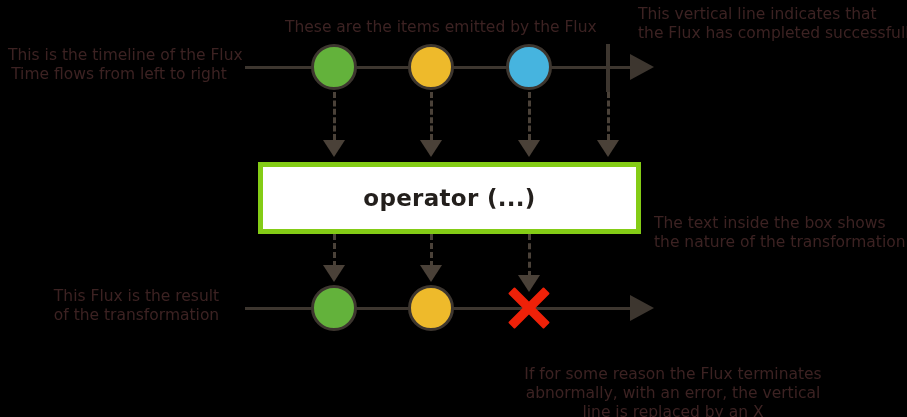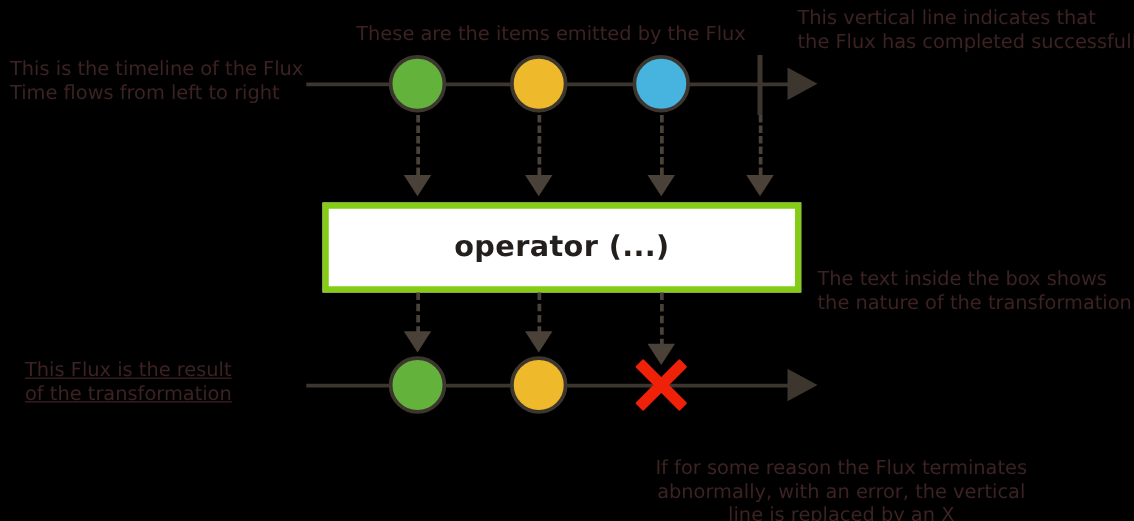--- a/index.html
+++ b/index.html
@@ -17,21 +17,21 @@
   }
   .ann {
     position: absolute;
     color: #3c2222;
     font-family: "DejaVu Sans", sans-serif;
     font-size: 15.5px;
     line-height: 19px;
     white-space: pre;
   }
   .ann.center { text-align: left; }
-  .ann.right  { text-align: left; }
+  .ann.right  { text-align: center; }
   .ann.left   { text-align: left; }
 
   
   .tl-line {
     position: absolute;
     height: 3px;
     background: #3d362f;
   }
   .tl-arrow {
     position: absolute;
@@ -118,21 +118,21 @@
 
   <div class="ann center" style="left:285px; top:18px; width:300px;">These are the items emitted by the Flux</div>
 
   <div class="ann left" style="left:600px; top:5px; width:300px;margin-left:38px;">This vertical line indicates that
 the Flux has completed successfully</div>
 
 
   <div class="ann left" style="left:654px; top:214px; width:250px;">The text inside the box shows
 the nature of the transformation</div>
 
-  <div class="ann right" style="left:20px; top:287px; width:205px;text-decoration:underline;">This Flux is the result
+  <div class="ann right" style="left:34px; top:287px; width:205px;">This Flux is the result
 of the transformation</div>
 
   <div class="ann left" style="left:508px; top:365px; width:330px;text-align:center;">If for some reason the Flux terminates
 abnormally, with an error, the vertical
 line is replaced by an X</div>
 
   <div class="tl-line" style="left:245px; top:66px; width:388px;"></div>
   <div class="tl-arrow" style="left:630px; top:54px;"></div>
 
   <div class="complete-bar" style="left:606px; top:44px; height:48px;"></div>

